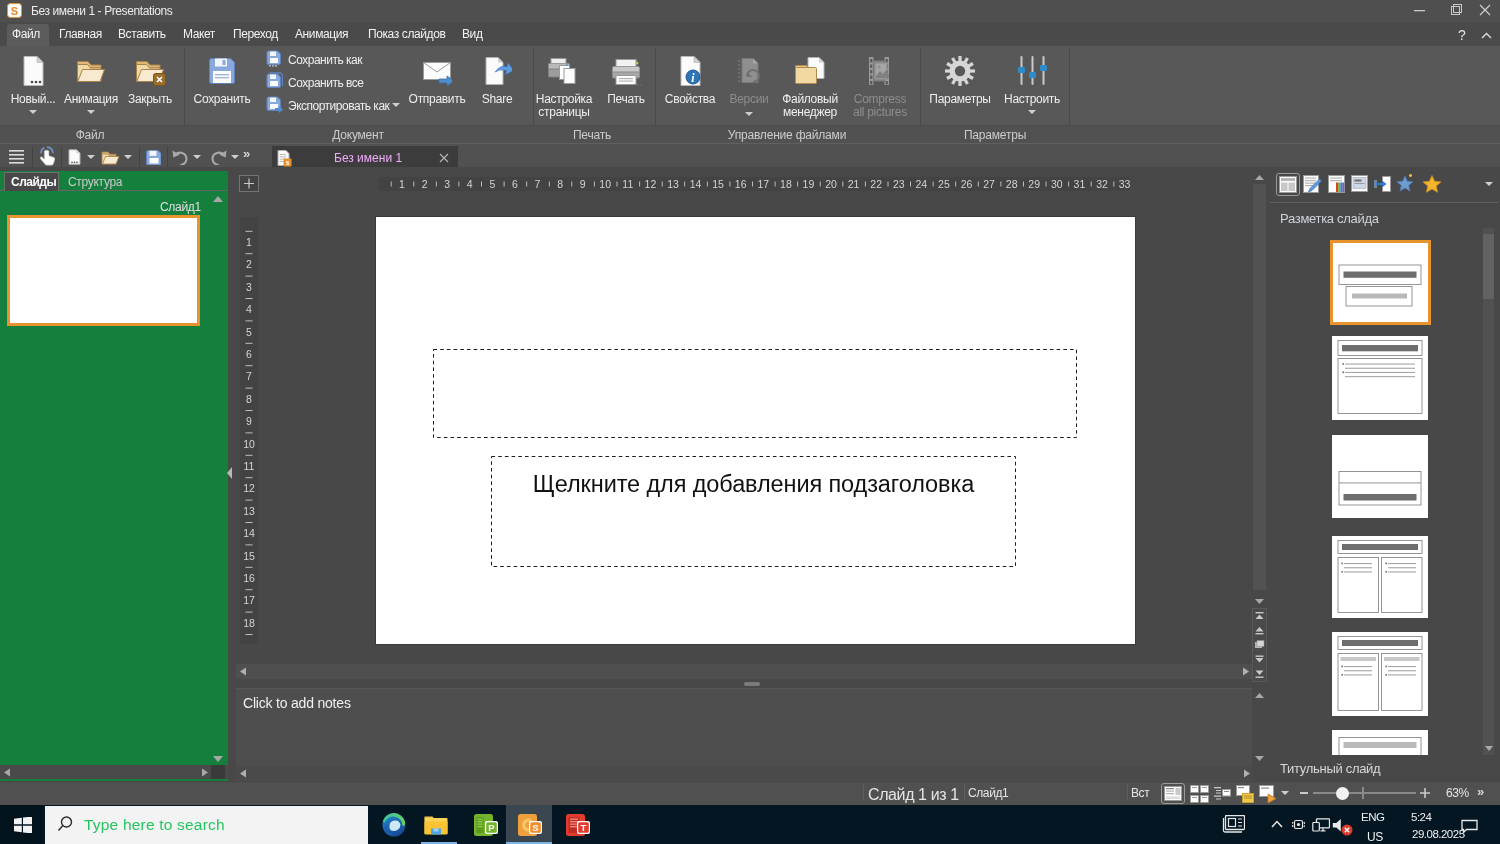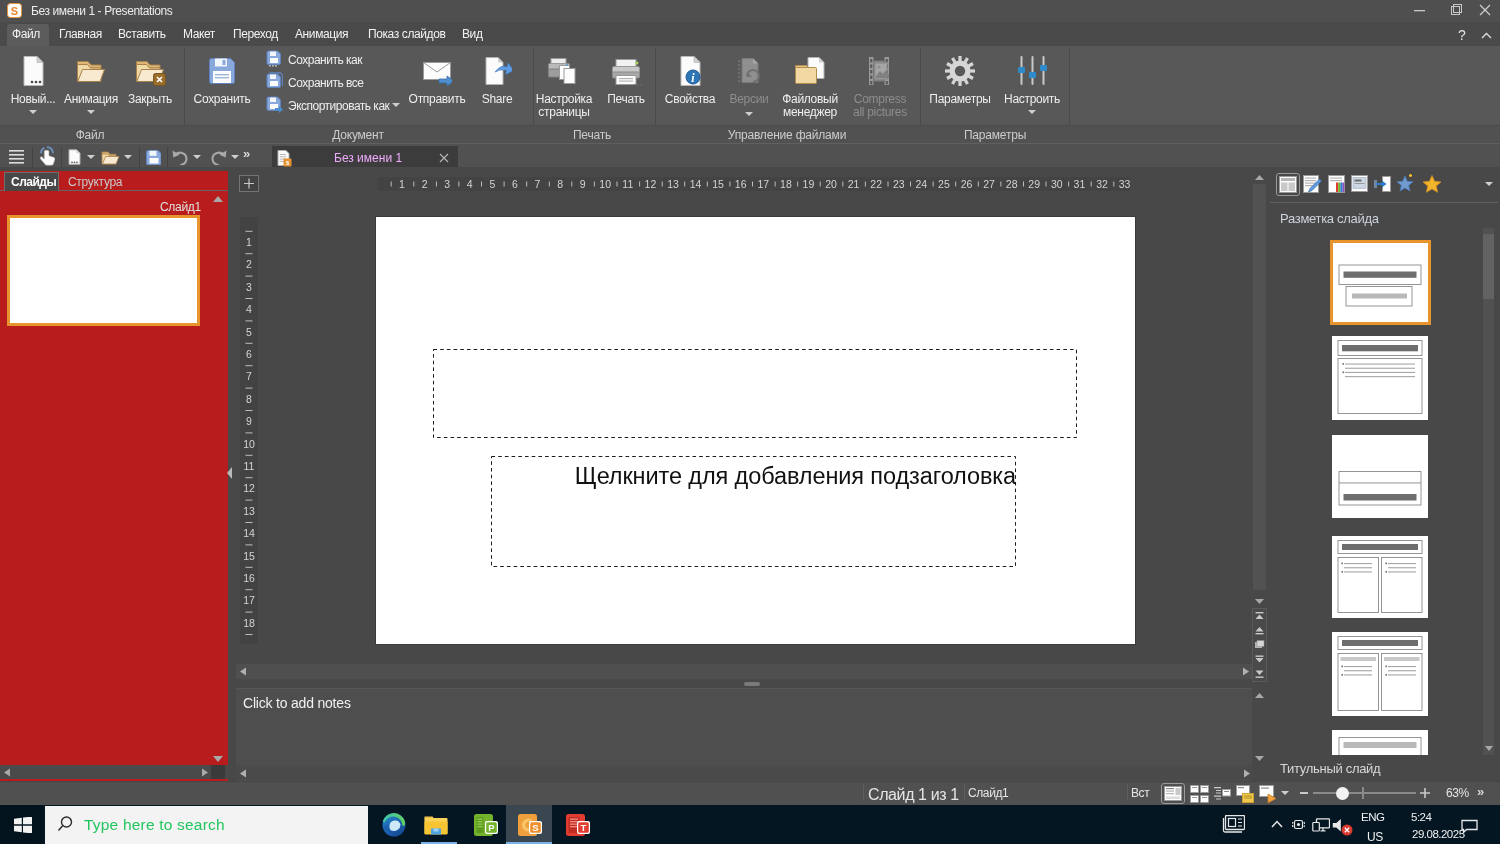--- a/index.html
+++ b/index.html
@@ -282,21 +282,21 @@
         <rect x="2.8" y="10.9" width="6.5" height="1"></rect>
       </g>
       <rect x="6.5" y="8.5" width="8" height="8" rx="1" fill="#e8922e"></rect>
       <text x="10.5" y="15" font-size="6.5" font-weight="bold" fill="#fff" text-anchor="middle" font-family="Liberation Sans">s</text>
     </svg>
 <div class="tl" style="left:334px;top:151px;font-size:12px;color:#f0abfc">Без имени 1</div>
 <svg class="a" style="left:439px;top:153px" width="10" height="10" viewBox="0 0 10 10">
       <path d="M1 1 L9 9 M9 1 L1 9" stroke="#b4b4b4" stroke-width="1.2"></path>
     </svg>
 <div class="a" style="left:0;top:167px;width:1500px;height:614px;background:#484848"></div>
-<div class="a" style="left:0;top:171px;width:228px;height:610px;background:#b91c1c">
+<div class="a" style="left:0;top:171px;width:228px;height:610px;background:#15803d">
       <div class="a" style="left:0;top:19px;width:228px;height:1px;background:#646464"></div>
       <div class="a" style="left:4px;top:1px;width:55px;height:19px;background:#484848;border:1px solid #6e6e6e;border-bottom:none"></div>
       <div class="tl" style="left:11px;top:4px;font-size:12px;font-weight:bold;letter-spacing:-0.5px;color:#fff">Слайды</div>
       <div class="tl" style="left:68px;top:4px;font-size:12px;letter-spacing:-0.3px;color:#c9c9c9">Структура</div>
       <div class="tl" style="left:160px;top:29px;font-size:12px;letter-spacing:-0.3px;color:#e0e0e0">Слайд1</div>
       <div class="a" style="left:7px;top:44px;width:193px;height:111px;background:#fff;border:3px solid #e8942e"></div>
       <svg class="a" style="left:212px;top:24px" width="12" height="8" viewBox="0 0 12 8">
         <path d="M6 1 L11 7 H1 z" fill="#a8a8a8"></path>
       </svg>
       <svg class="a" style="left:212px;top:584px" width="12" height="8" viewBox="0 0 12 8">
@@ -428,21 +428,21 @@
       <rect x="5.5" y="372.2" width="7" height="1" fill="#bdbdbd"></rect>
       <rect x="5.5" y="394.6" width="7" height="1" fill="#bdbdbd"></rect>
       <rect x="5.5" y="417.0" width="7" height="1" fill="#bdbdbd"></rect>
     </svg>
 <div class="a" style="left:376px;top:217px;width:759px;height:427px;background:#fff;outline:1px solid #3a3a3a">
 <svg class="a" style="left:0;top:0" width="759" height="427" viewBox="0 0 759 427">
 <rect x="57.5" y="132.5" width="643" height="88" fill="none" stroke="#1c1c1c" stroke-dasharray="3.6 3.1"></rect>
 <rect x="115.5" y="239.5" width="524" height="110" fill="none" stroke="#1c1c1c" stroke-dasharray="3.6 3.1"></rect>
 </svg>
 <div class="a" style="left:115px;top:239px;width:525px;height:110px">
-<div style="width:100%;text-align:right;margin-top:7px;font-size:23.5px;letter-spacing:-0.1px;color:#111;white-space:nowrap">Щелкните для добавления подзаголовка</div>
+<div style="width:100%;text-align:center;margin-top:15px;font-size:23.5px;letter-spacing:-0.1px;color:#111;white-space:nowrap">Щелкните для добавления подзаголовка</div>
       </div>
 </div>
 <div class="a" style="left:236px;top:664px;width:1016px;height:15px;background:#4f4f4f"></div>
 <svg class="a" style="left:239px;top:667px" width="8" height="9" viewBox="0 0 8 9">
       <path d="M7 0.5 L1 4.5 L7 8.5 z" fill="#b0b0b0"></path>
     </svg>
 <svg class="a" style="left:1242px;top:667px" width="8" height="9" viewBox="0 0 8 9">
       <path d="M1 0.5 L7 4.5 L1 8.5 z" fill="#b0b0b0"></path>
     </svg>
 <div class="a" style="left:744px;top:682px;width:16px;height:4px;border-radius:2px;background:#7a7a7a"></div>

